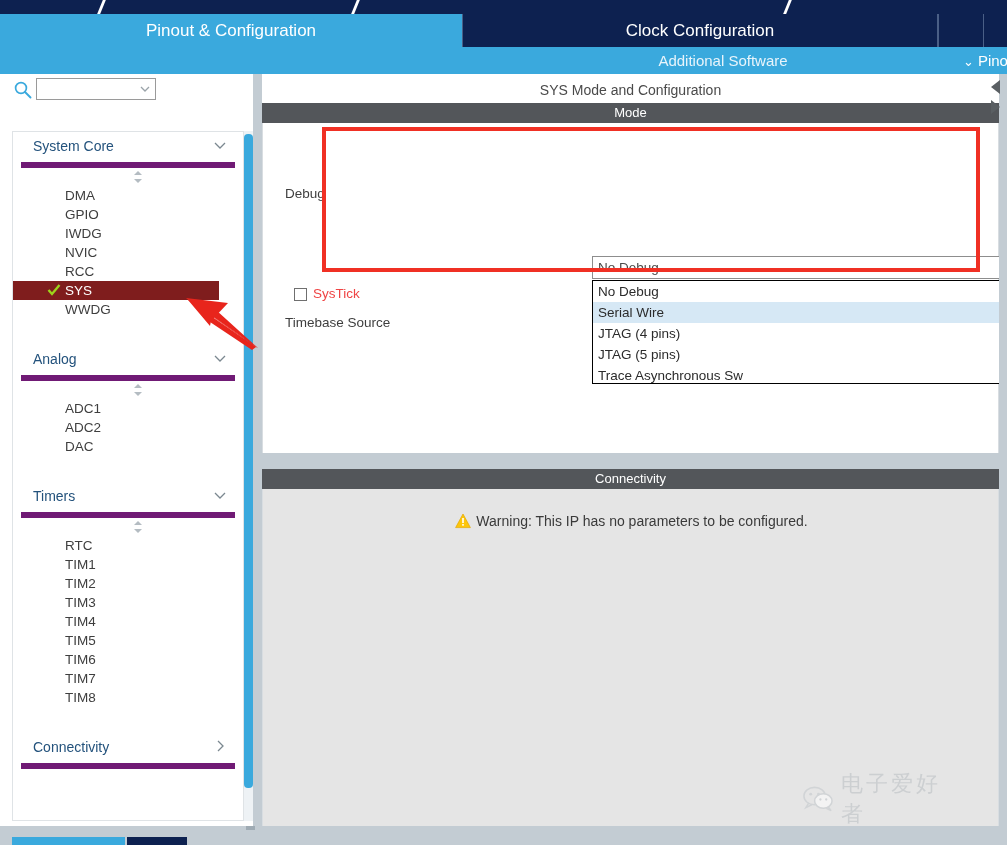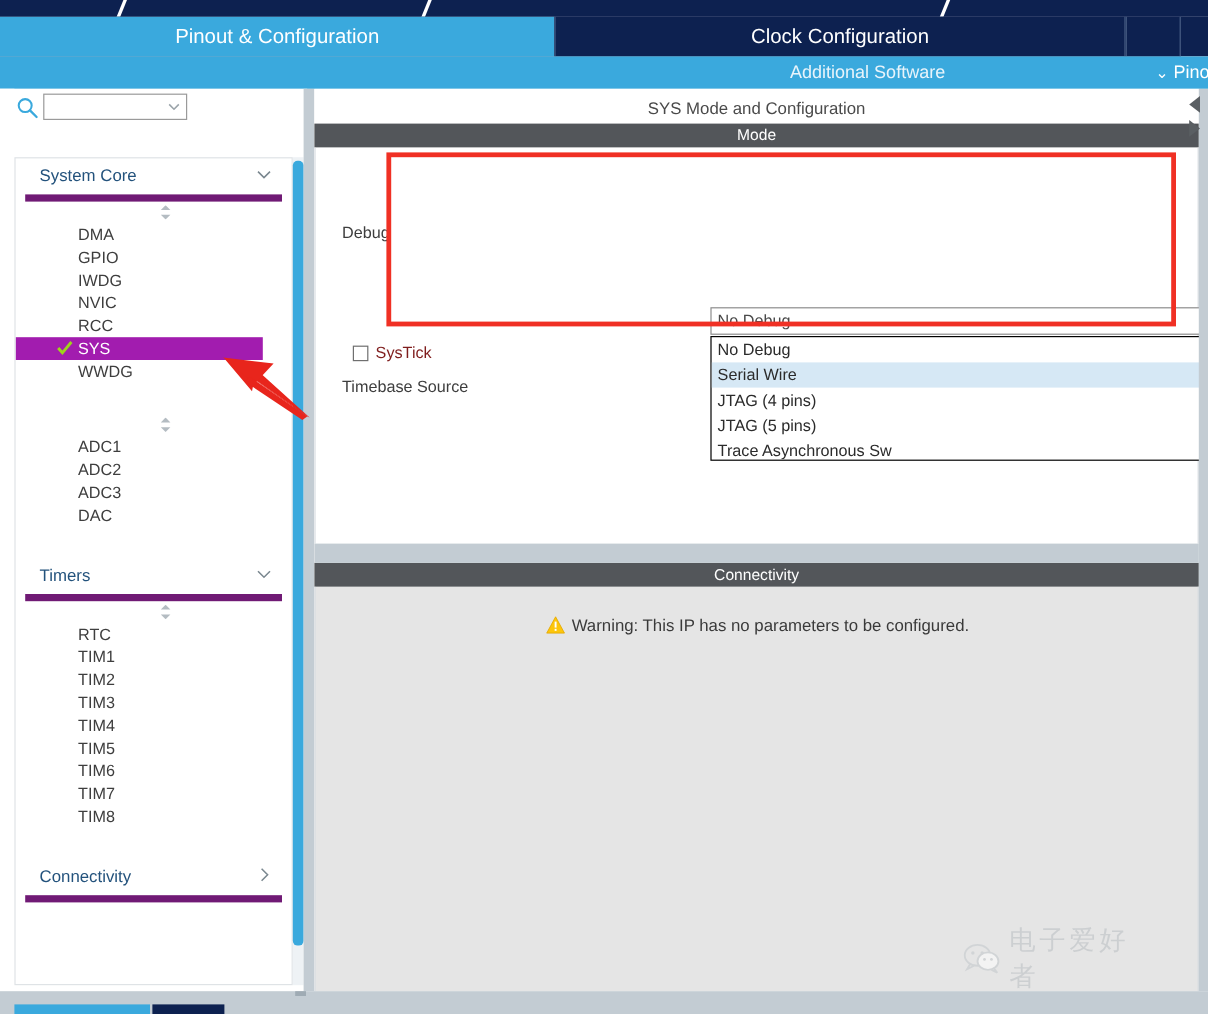--- a/index.html
+++ b/index.html
@@ -190,21 +190,21 @@
   .leaf {
     height: 19px;
     line-height: 19px;
     padding-left: 52px;
     font-size: 13.5px;
     color: #3e3e3e;
     position: relative;
     white-space: nowrap;
   }
   .leaf.selected {
-    background: #a21caf;
+    background: #7f1d1d;
     color: #ffffff;
     margin-right: 24px;
   }
   .leaf .check {
     position: absolute;
     left: 34px; top: 2px;
     width: 14px; height: 14px;
   }
   .group-gap { height: 26px; }
 
@@ -285,21 +285,21 @@
     left: 31px; top: 165px;
     width: 13px; height: 13px;
     border: 1px solid #6f6f6f;
     background: #ffffff;
     box-sizing: border-box;
   }
   #label-sys-tick {
     position: absolute;
     left: 50px; top: 163px;
     font-size: 13.5px;
-    color: #7f1d1d;
+    color: #ef4444;
     white-space: nowrap;
   }
   #label-timebase {
     position: absolute;
     left: 22px; top: 192px;
     font-size: 13.5px;
     color: #3e3e3e;
     white-space: nowrap;
   }
 
@@ -527,29 +527,34 @@
     <div class="leaf selected">
       <svg class="check" viewBox="0 0 14 14">
         <polyline points="1.5,7 5,11 12.5,2" fill="none" stroke="#9ed41b" stroke-width="2.4"></polyline>
       </svg>
       <span>SYS</span>
     </div>
     <div class="leaf"><span>WWDG</span></div>
 
     <div class="group-gap"></div>
 
+    <div class="group-head">
+      <span class="title">Analog</span>
+      <svg class="chev" viewBox="0 0 14 14">
+        <polyline points="2,5 7,10 12,5" fill="none" stroke="#7b8890" stroke-width="1.3"></polyline>
+      </svg>
+    </div>
     <div class="spin-handle">
       <svg width="14" height="12" viewBox="0 0 14 12">
         <polygon points="7,0 11,4 3,4" fill="#b4bcc2"></polygon>
         <polygon points="7,12 11,8 3,8" fill="#b4bcc2"></polygon>
       </svg>
     </div>
     <div class="leaf"><span>ADC1</span></div>
     <div class="leaf"><span>ADC2</span></div>
-    <div class="leaf"><span>ADC3</span></div>
     <div class="leaf"><span>DAC</span></div>
 
     <div class="group-gap"></div>
 
     <div class="group-head">
       <span class="title">Timers</span>
       <svg class="chev" viewBox="0 0 14 14">
         <polyline points="2,5 7,10 12,5" fill="none" stroke="#7b8890" stroke-width="1.3"></polyline>
       </svg>
     </div>

